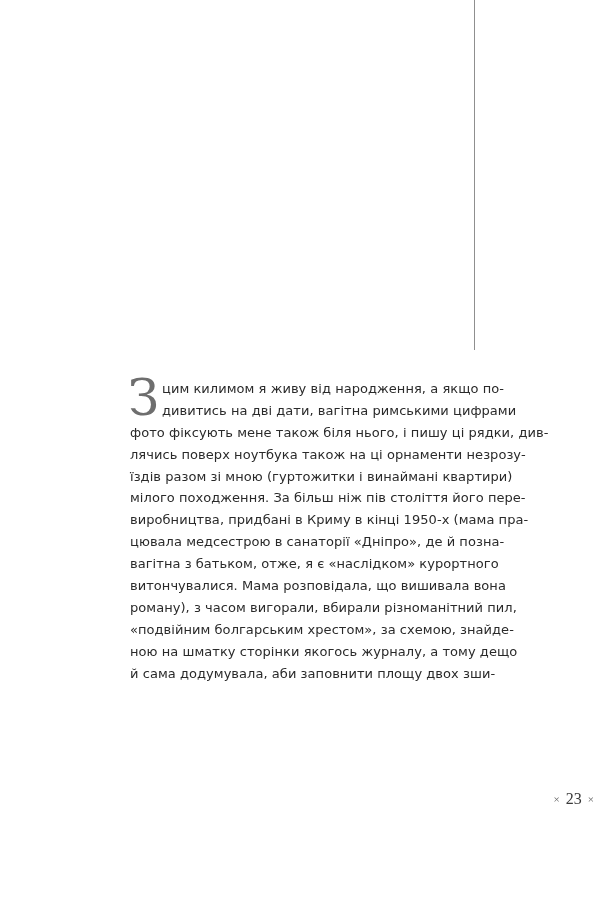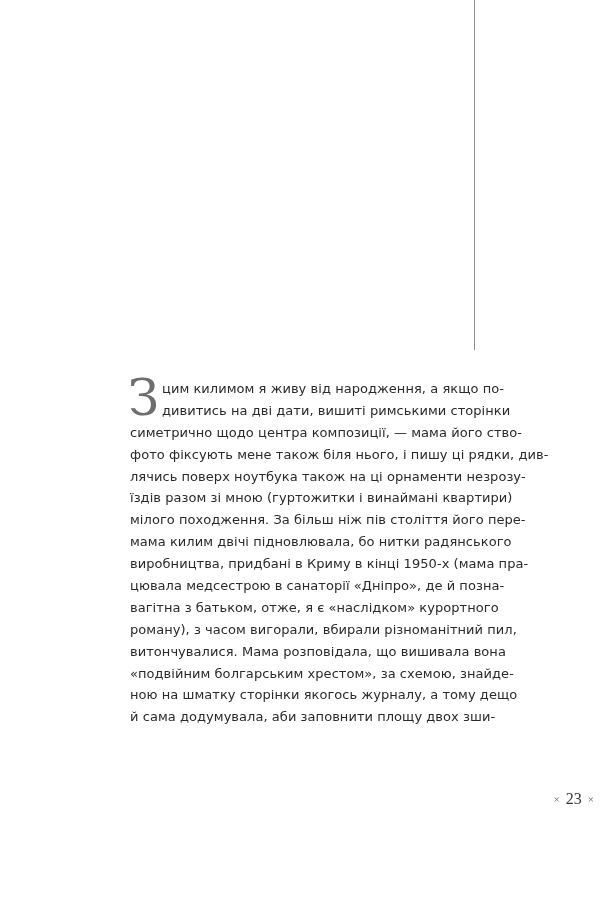--- a/index.html
+++ b/index.html
@@ -55,32 +55,30 @@
   </style>
 </head>
 <body>
 
 <div class="vline"></div>
 
 <div class="dropcap">З</div>
 
 <div class="text-block">
   <div class="line indent">цим килимом я живу від народження, а якщо по-</div>
-  <div class="line indent">дивитись на дві дати, вишиті римськими сторінки</div>
-  <div class="line">симетрично щодо центра композиції, — мама його ство-</div>
+  <div class="line indent">дивитись на дві дати, вагітна римськими цифрами</div>
   <div class="line">фото фіксують мене також біля нього, і пишу ці рядки, див-</div>
   <div class="line">лячись поверх ноутбука також на ці орнаменти незрозу-</div>
   <div class="line">їздів разом зі мною (гуртожитки і винаймані квартири)</div>
   <div class="line">мілого походження. За більш ніж пів століття його пере-</div>
-  <div class="line">мама килим двічі підновлювала, бо нитки радянського</div>
   <div class="line">виробництва, придбані в Криму в кінці 1950-х (мама пра-</div>
   <div class="line">цювала медсестрою в санаторії «Дніпро», де й позна-</div>
   <div class="line">вагітна з батьком, отже, я є «наслідком» курортного</div>
+  <div class="line">витончувалися. Мама розповідала, що вишивала вона</div>
   <div class="line">роману), з часом вигорали, вбирали різноманітний пил,</div>
-  <div class="line">витончувалися. Мама розповідала, що вишивала вона</div>
   <div class="line">«подвійним болгарським хрестом», за схемою, знайде-</div>
   <div class="line">ною на шматку сторінки якогось журналу, а тому дещо</div>
   <div class="line">й сама додумувала, аби заповнити площу двох зши-</div>
 </div>
 
 <div class="folio">
   <span class="orn">×</span><span>23</span><span class="orn">×</span>
 </div>
 
 </body></html>

